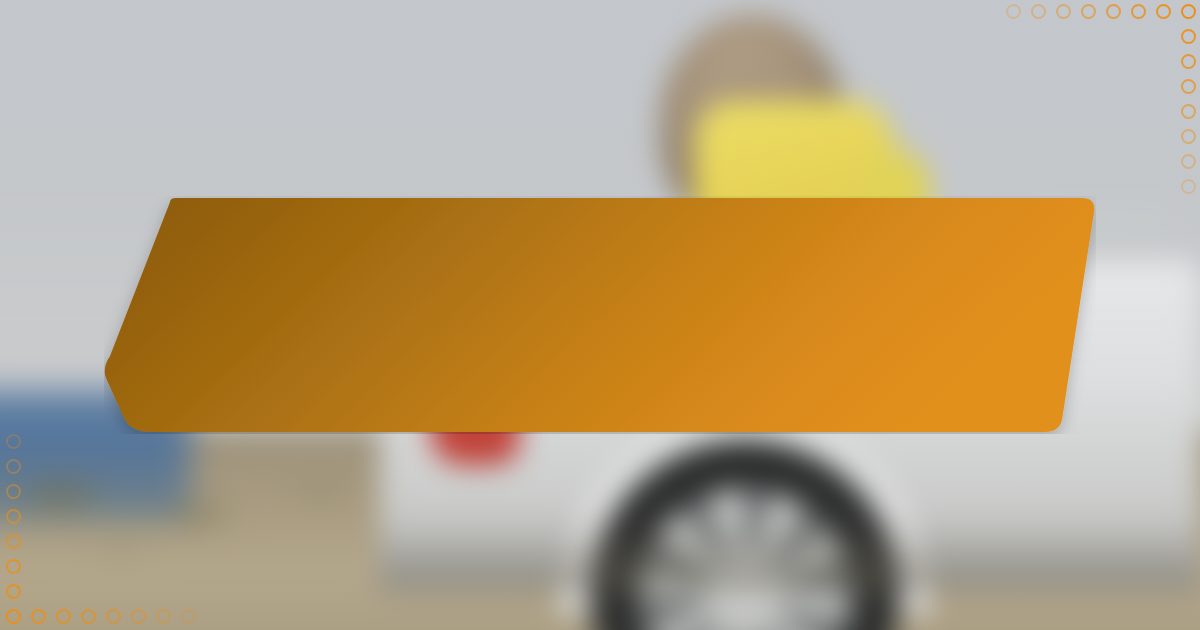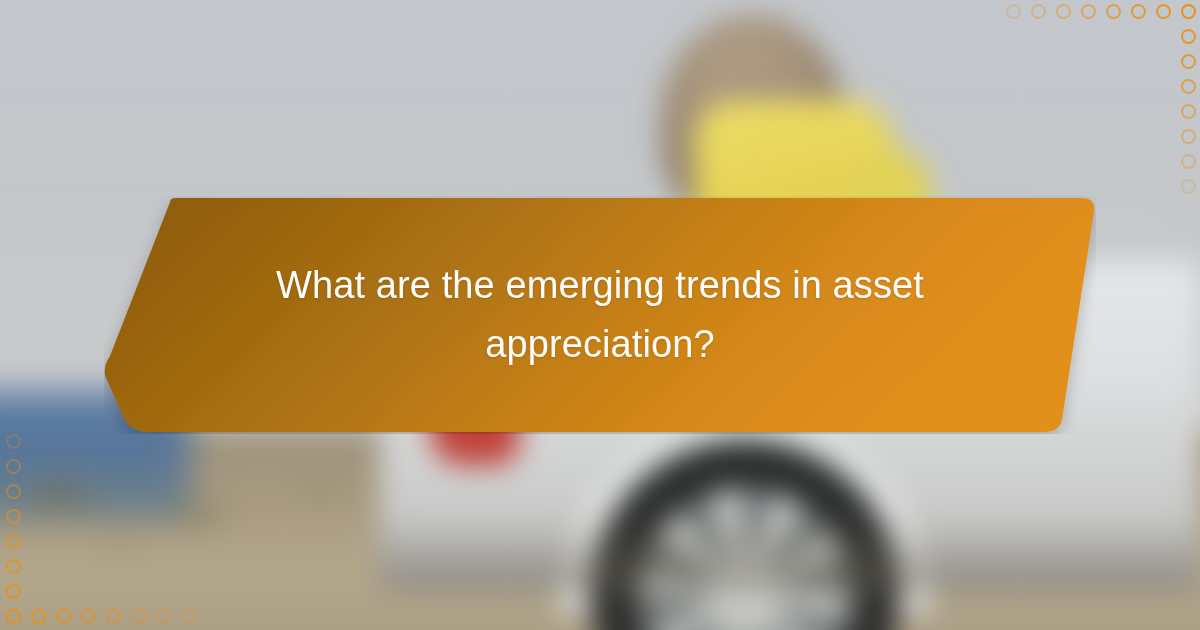--- a/index.html
+++ b/index.html
@@ -286,21 +286,20 @@
              Q 992 2 990 16
              L 958 224
              Q 955 236 941 236
              L 48 236
              Q 26 236 20 222
              L 2 182
              Q -2 172 6 160
              Z" fill="url(#cardGrad)" filter="url(#cardShadow)"></path>
   </svg>
 
-  <div class="question-text">What are the emerging trends in asset appreciation?</div>
 
   <div class="dots dots-topright">
       <div class="dot" style="left: 191px; top: 4px; width: 15px; height: 15px; border-width: 2px; border-color: rgb(232, 144, 27); opacity: 1;"></div>
       <div class="dot" style="left: 166px; top: 4px; width: 15px; height: 15px; border-width: 2px; border-color: rgb(232, 144, 27); opacity: 0.92;"></div>
       <div class="dot" style="left: 141px; top: 4px; width: 15px; height: 15px; border-width: 2px; border-color: rgb(232, 144, 27); opacity: 0.82;"></div>
       <div class="dot" style="left: 116px; top: 4px; width: 15px; height: 15px; border-width: 2px; border-color: rgb(232, 144, 27); opacity: 0.72;"></div>
       <div class="dot" style="left: 91px; top: 4px; width: 15px; height: 15px; border-width: 2px; border-color: rgb(232, 144, 27); opacity: 0.6;"></div>
       <div class="dot" style="left: 66px; top: 4px; width: 15px; height: 15px; border-width: 2px; border-color: rgb(232, 144, 27); opacity: 0.48;"></div>
       <div class="dot" style="left: 41px; top: 4px; width: 15px; height: 15px; border-width: 2px; border-color: rgb(232, 144, 27); opacity: 0.38;"></div>
       <div class="dot" style="left: 16px; top: 4px; width: 15px; height: 15px; border-width: 2px; border-color: rgb(232, 144, 27); opacity: 0.28;"></div>

